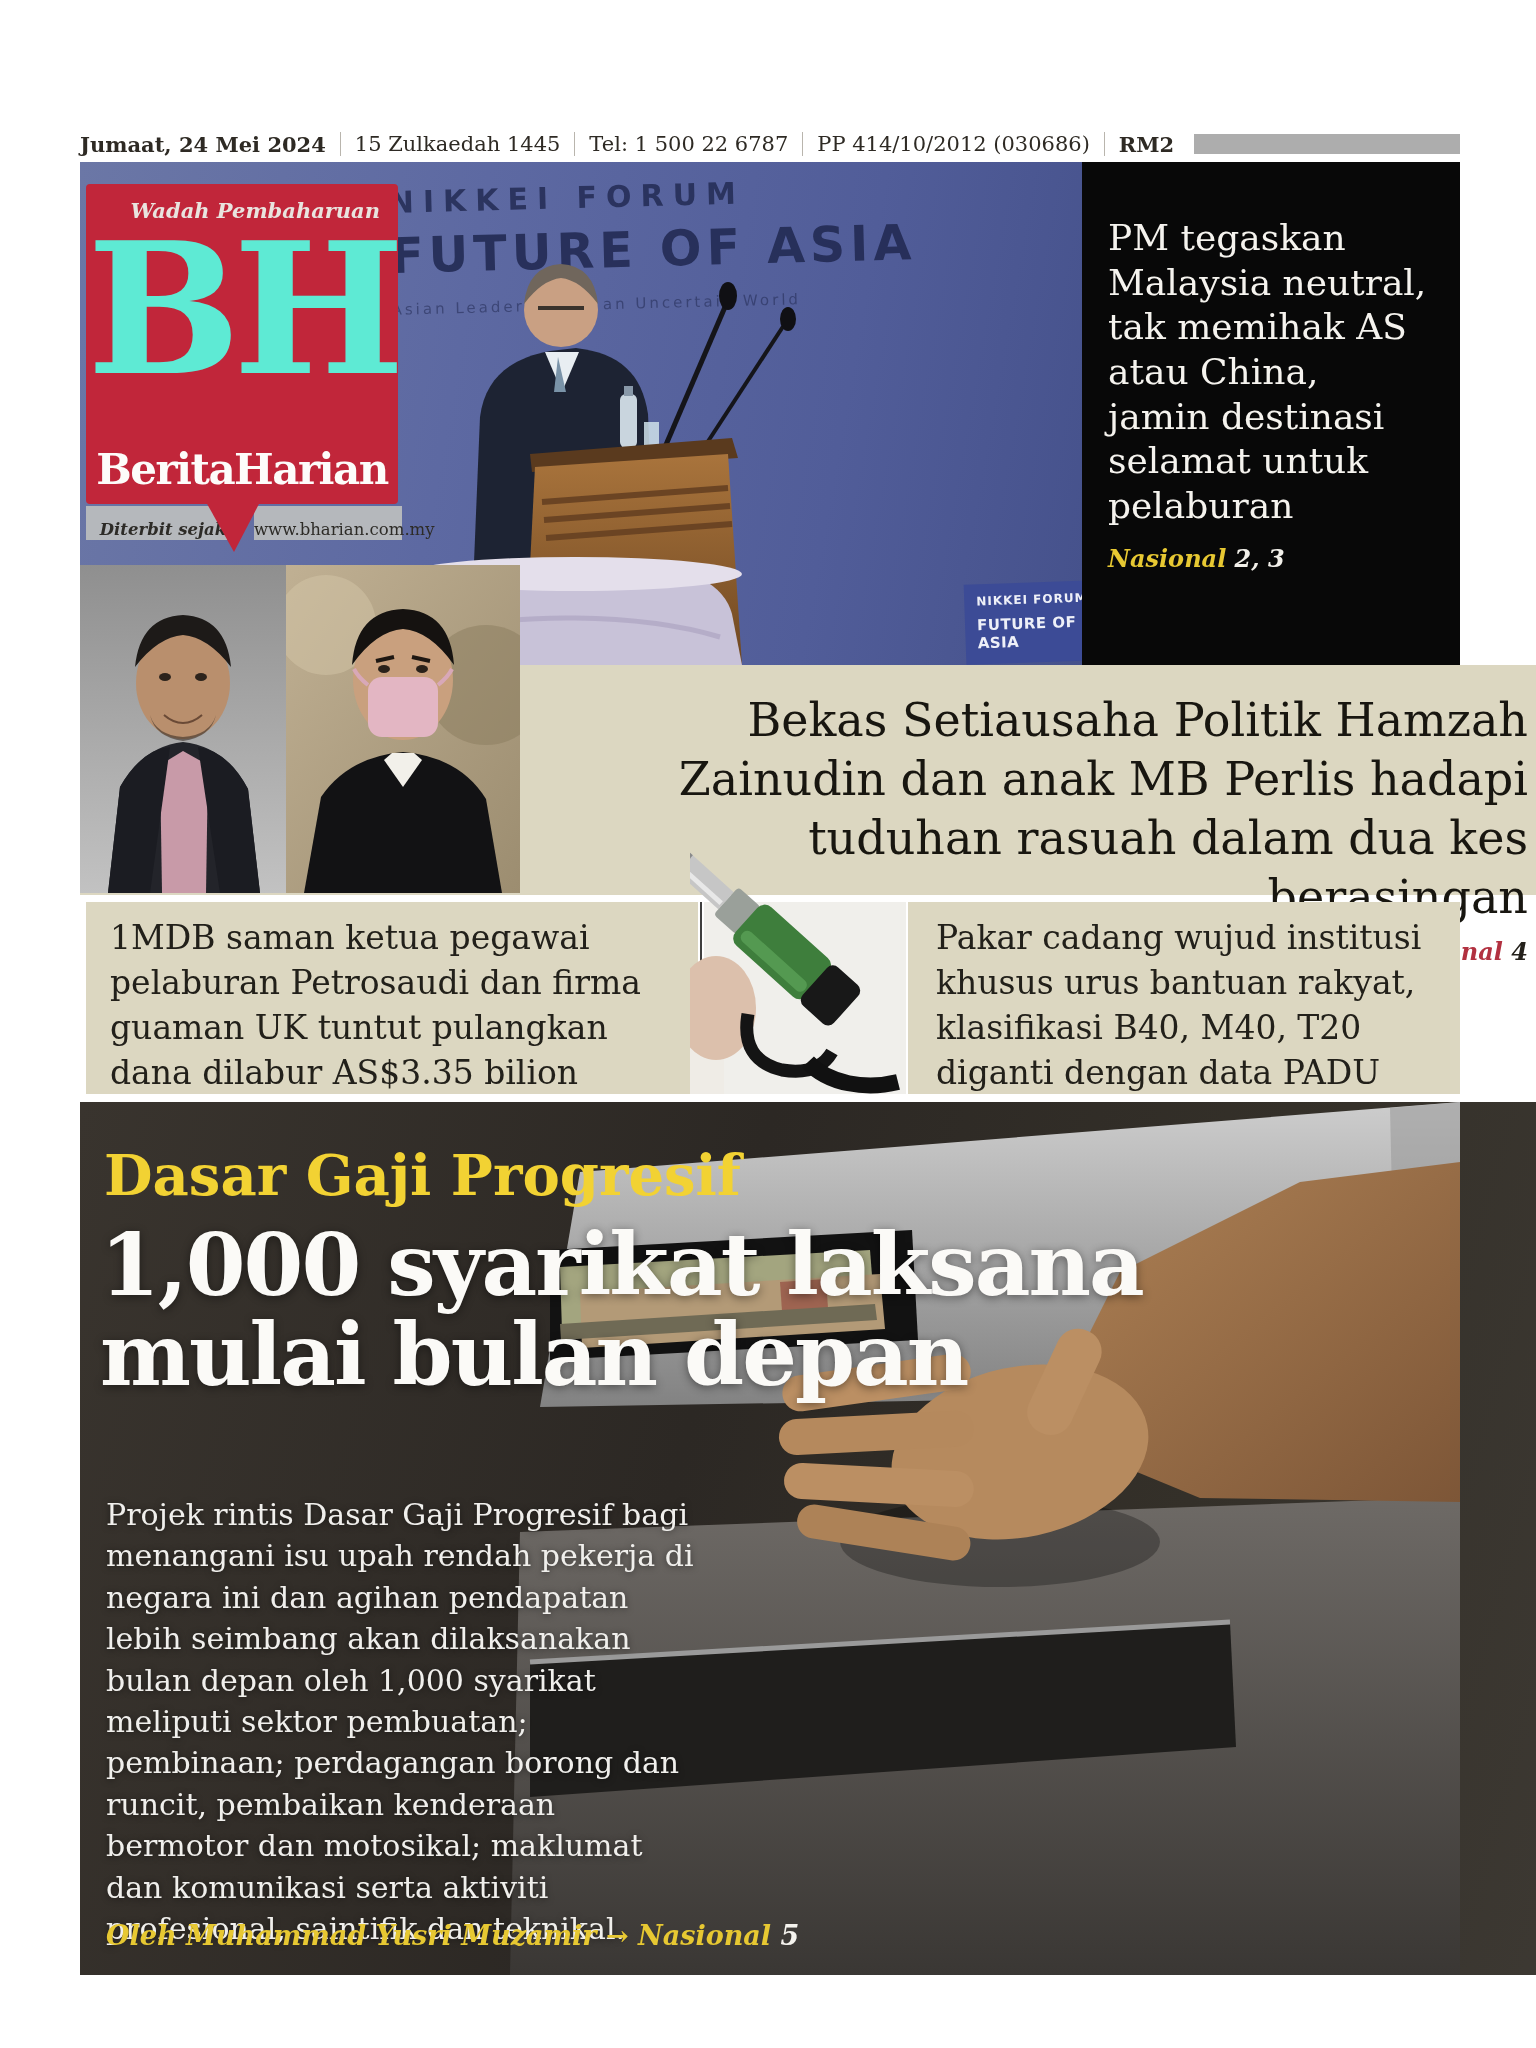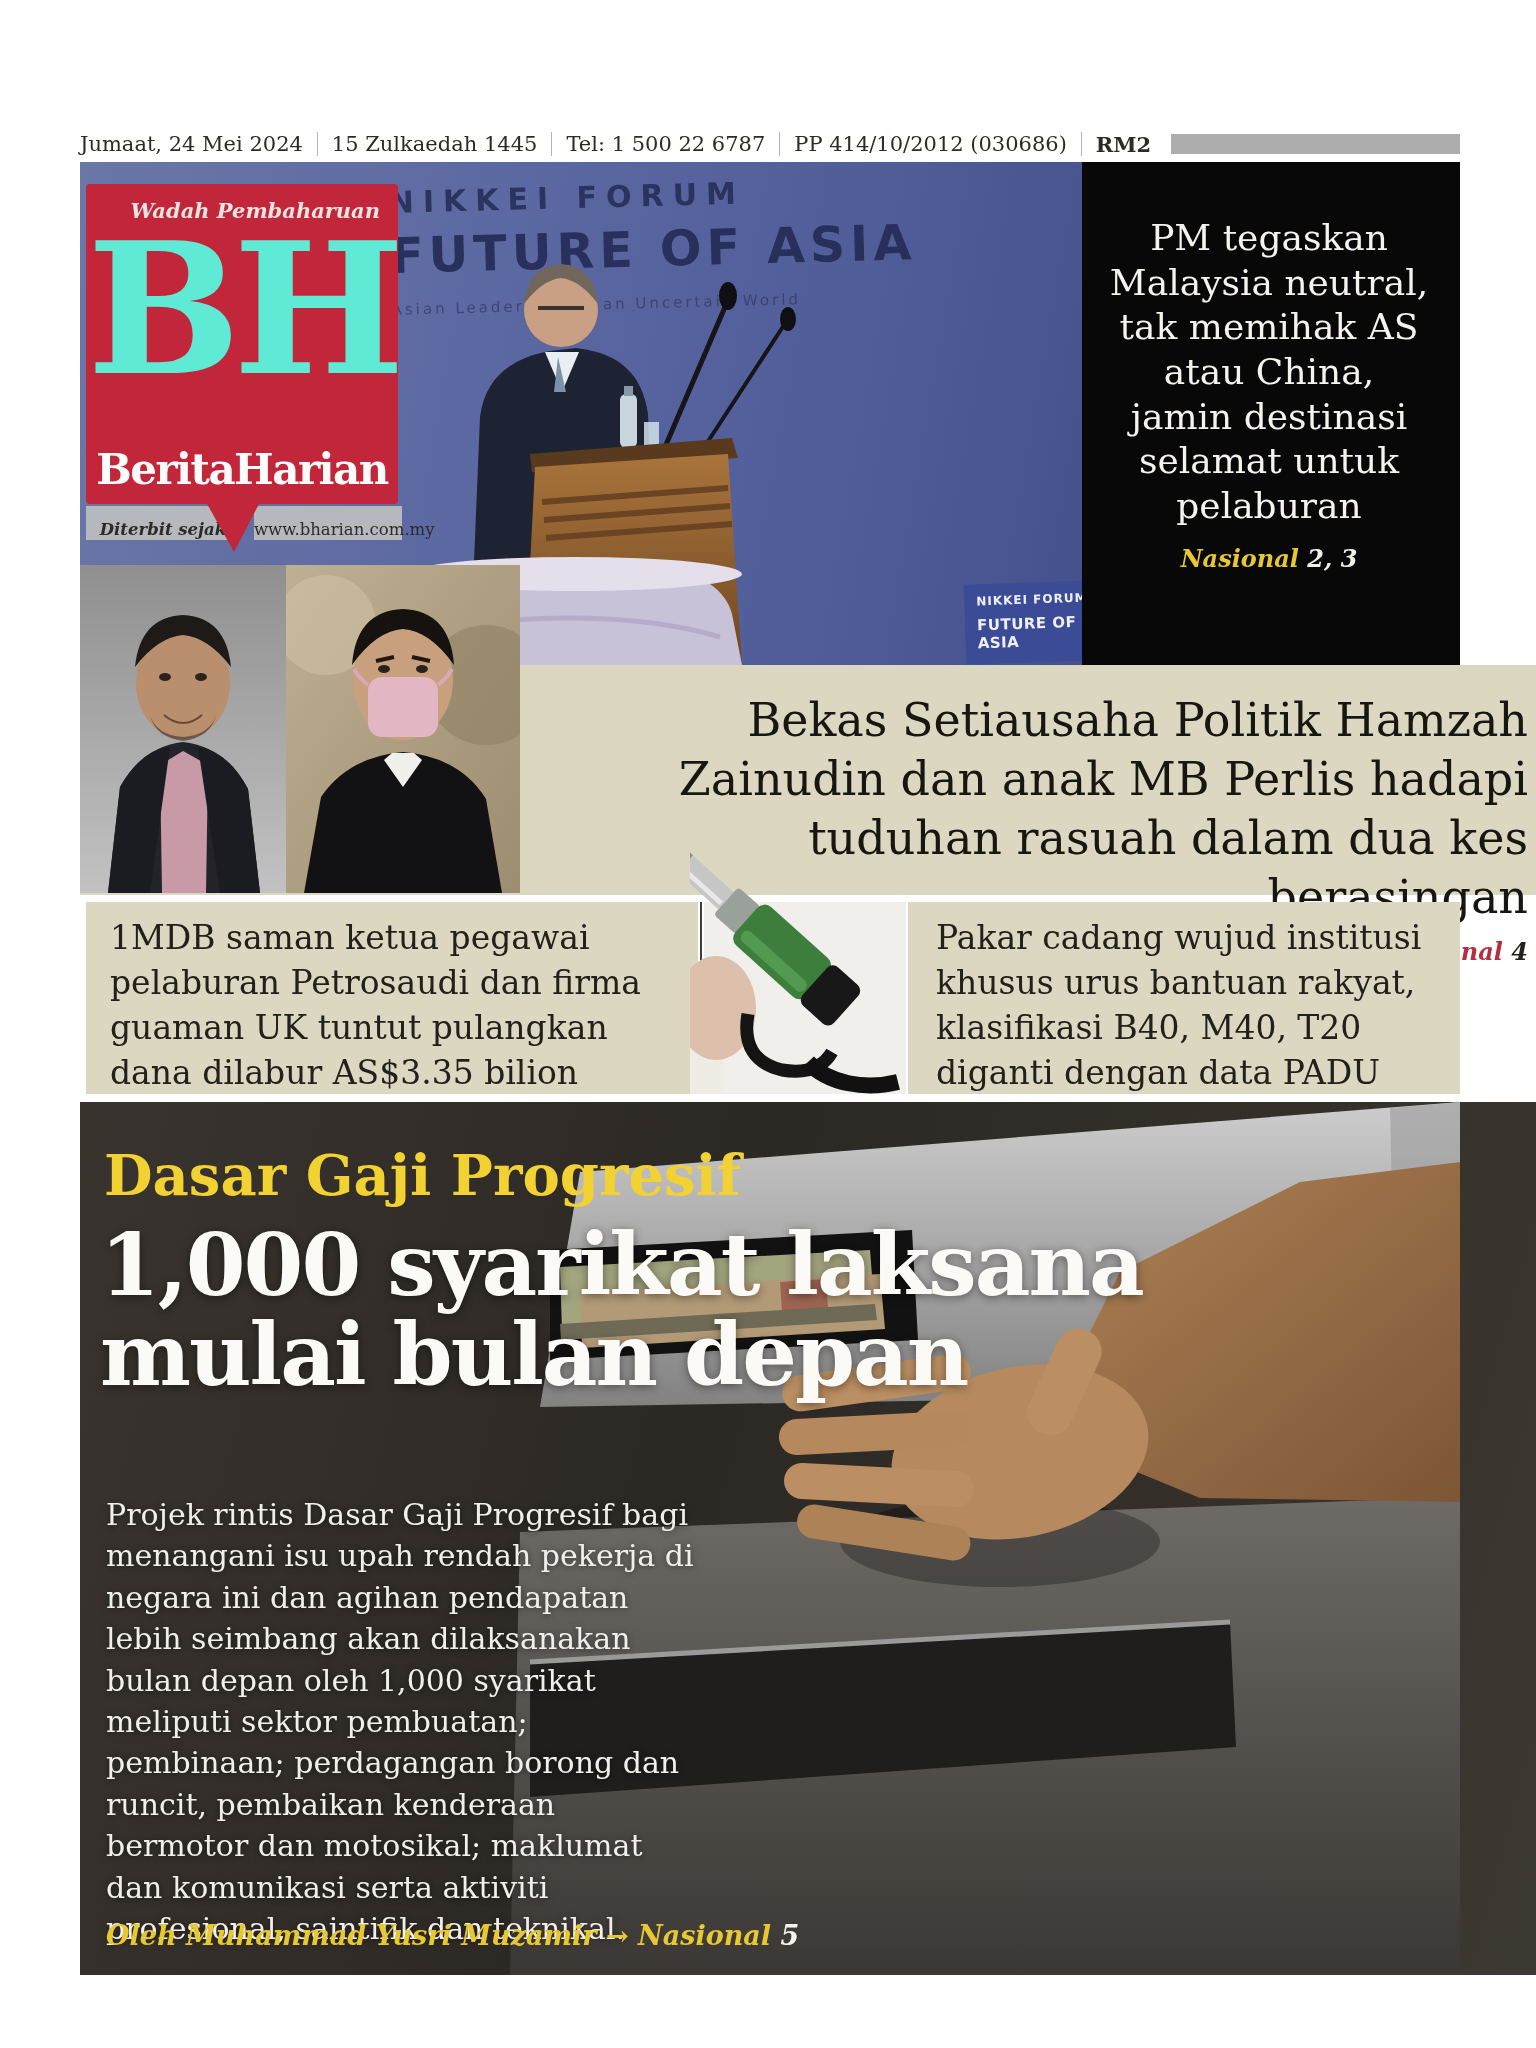--- a/index.html
+++ b/index.html
@@ -2,42 +2,42 @@
 <html><head>
 <meta charset="utf-8">
 <style>
   html,body{margin:0;padding:0;background:#ffffff;}
   .page{position:relative;width:1536px;height:2048px;background:#ffffff;overflow:hidden;
         font-family:"DejaVu Serif", serif;}
 
   
   .topbar{position:absolute;left:80px;top:126px;width:1380px;height:36px;
           display:flex;align-items:center;gap:14px;font-size:21px;color:#2e2a24;}
-  .tb-date{font-weight:normal;}
+  .tb-date{font-weight:bold;}
   .tb-sep{width:1px;height:24px;background:#b9b5ad;}
   .tb-price{font-weight:bold;}
   .tb-fill{flex:1;height:20px;background:#adadad;margin-left:6px;}
 
   
   .masthead{position:absolute;left:80px;top:162px;width:1380px;height:503px;overflow:hidden;
             background:linear-gradient(100deg,#6b77a6 0%,#5d69a2 28%,#515d99 55%,#45518b 75%,#36416f 100%);}
   .backdrop{position:absolute;left:310px;top:16px;z-index:0;transform:rotate(-1.5deg);
             color:#232b54;font-family:"DejaVu Sans", sans-serif;}
   .bd-title{font-size:30px;font-weight:bold;letter-spacing:9px;opacity:.85;}
   .bd-sub{font-size:49px;font-weight:bold;letter-spacing:5px;margin-top:8px;opacity:.9;}
   .bd-tag{font-size:15px;letter-spacing:3px;margin-top:16px;opacity:.55;}
   .speaker-art{position:absolute;left:0;top:0;z-index:1;}
   .stage-sign{position:absolute;left:885px;top:420px;width:160px;height:80px;z-index:2;
               background:#3c4b96;color:#eef0f8;padding:10px 12px;box-sizing:border-box;
               font-family:"DejaVu Sans", sans-serif;transform:rotate(-2deg);}
   .sign-l1{font-size:12px;font-weight:bold;letter-spacing:1px;}
   .sign-l2{font-size:15px;font-weight:bold;margin-top:8px;letter-spacing:.5px;}
 
   .black-panel{position:absolute;right:0;top:0;width:378px;height:503px;z-index:3;
-               background:#080808;box-sizing:border-box;padding:54px 30px 0 26px;text-align:center;}
+               background:#080808;box-sizing:border-box;padding:54px 30px 0 26px;text-align:left;}
   .pm-headline{color:#f5f3ee;font-size:36px;line-height:1.24;}
   .ref-line{margin-top:16px;font-size:24px;font-style:italic;font-weight:bold;}
   .ref-yellow{color:#e7c832;}
   .ref-white{color:#f2f0ea;}
 
   
   .logo-block{position:absolute;left:6px;top:22px;width:316px;height:390px;z-index:4;}
   .logo-box{position:absolute;left:0;top:0;width:312px;height:320px;background:#c1263a;
             border-radius:4px;}
   .tagline{position:absolute;right:18px;top:14px;font-size:21px;font-style:italic;

